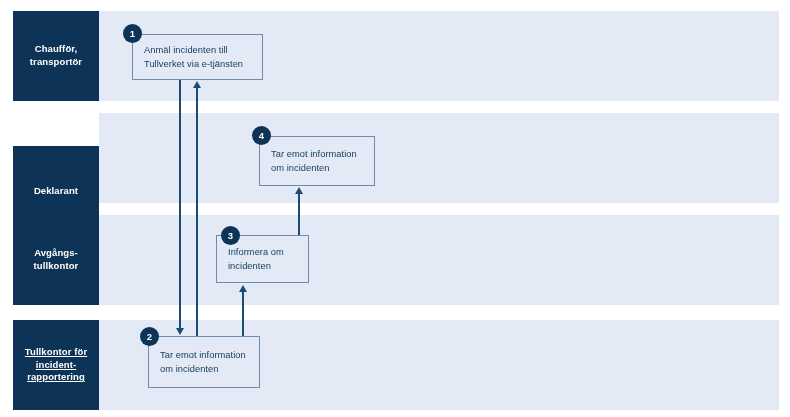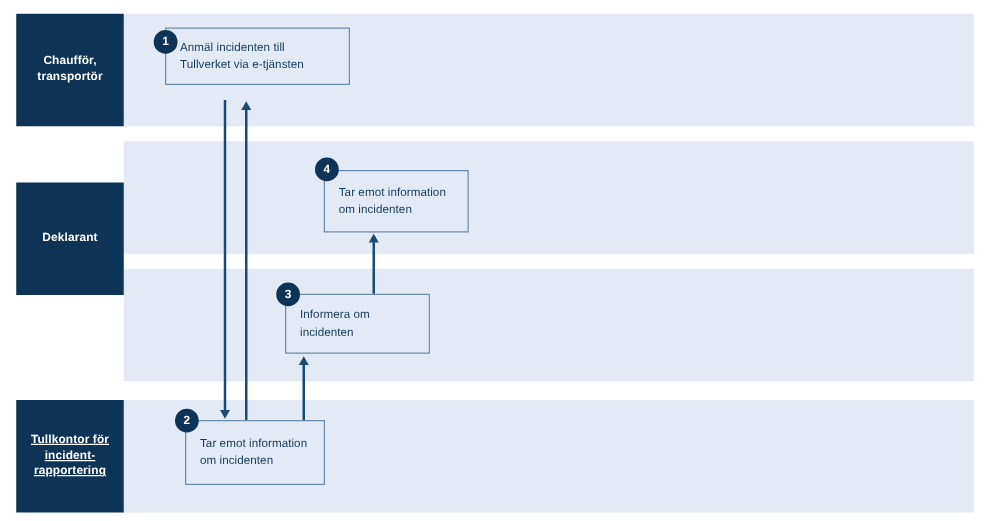--- a/index.html
+++ b/index.html
@@ -103,49 +103,51 @@
 <div id="diagram">
 
   <div class="lane" style="top:11px;"></div>
   <div class="lane" style="top:113px;"></div>
   <div class="lane" style="top:215px;"></div>
   <div class="lane" style="top:320px;"></div>
 
   <div class="lane-label" style="top:11px;">Chaufför,
 transportör</div>
   <div class="lane-label" style="top:113px;margin-top:33px;">Deklarant</div>
+  <div class="lane-label" style="top:215px;">Avgångs-
+tullkontor</div>
   <div class="lane-label" style="top:320px;text-decoration:underline;">Tullkontor för
 incident-
 rapportering</div>
 
   <div class="conn" style="left:179px; top:80px; height:248px;"></div>
   <div class="arrowhead arrow-down" style="left:176px; top:328px;"></div>
 
   <div class="conn" style="left:196px; top:88px; height:248px;"></div>
   <div class="arrowhead arrow-up" style="left:193px; top:81px;"></div>
 
   <div class="conn" style="left:242px; top:291px; height:45px;"></div>
   <div class="arrowhead arrow-up" style="left:239px; top:285px;"></div>
 
   <div class="conn" style="left:298px; top:193px; height:42px;"></div>
   <div class="arrowhead arrow-up" style="left:295px; top:187px;"></div>
 
-  <div class="node" style="left:132px; top:22px; width:148px; height:46px;">
+  <div class="node" style="left:132px; top:34px; width:131px; height:46px;">
     <span class="node-text">Anmäl incidenten till
 Tullverket via e-tjänsten</span>
   </div>
   <div class="badge" style="left:123px; top:24px;">1</div>
 
   <div class="node" style="left:259px; top:136px; width:116px; height:50px;">
     <span class="node-text">Tar emot information
 om incidenten</span>
   </div>
   <div class="badge" style="left:252px; top:126px;">4</div>
 
-  <div class="node" style="left:228px; top:235px; width:116px; height:48px;">
+  <div class="node" style="left:216px; top:235px; width:93px; height:48px;">
     <span class="node-text">Informera om
 incidenten</span>
   </div>
   <div class="badge" style="left:221px; top:226px;">3</div>
 
   <div class="node" style="left:148px; top:336px; width:112px; height:52px;">
     <span class="node-text">Tar emot information
 om incidenten</span>
   </div>
   <div class="badge" style="left:140px; top:327px;">2</div>

